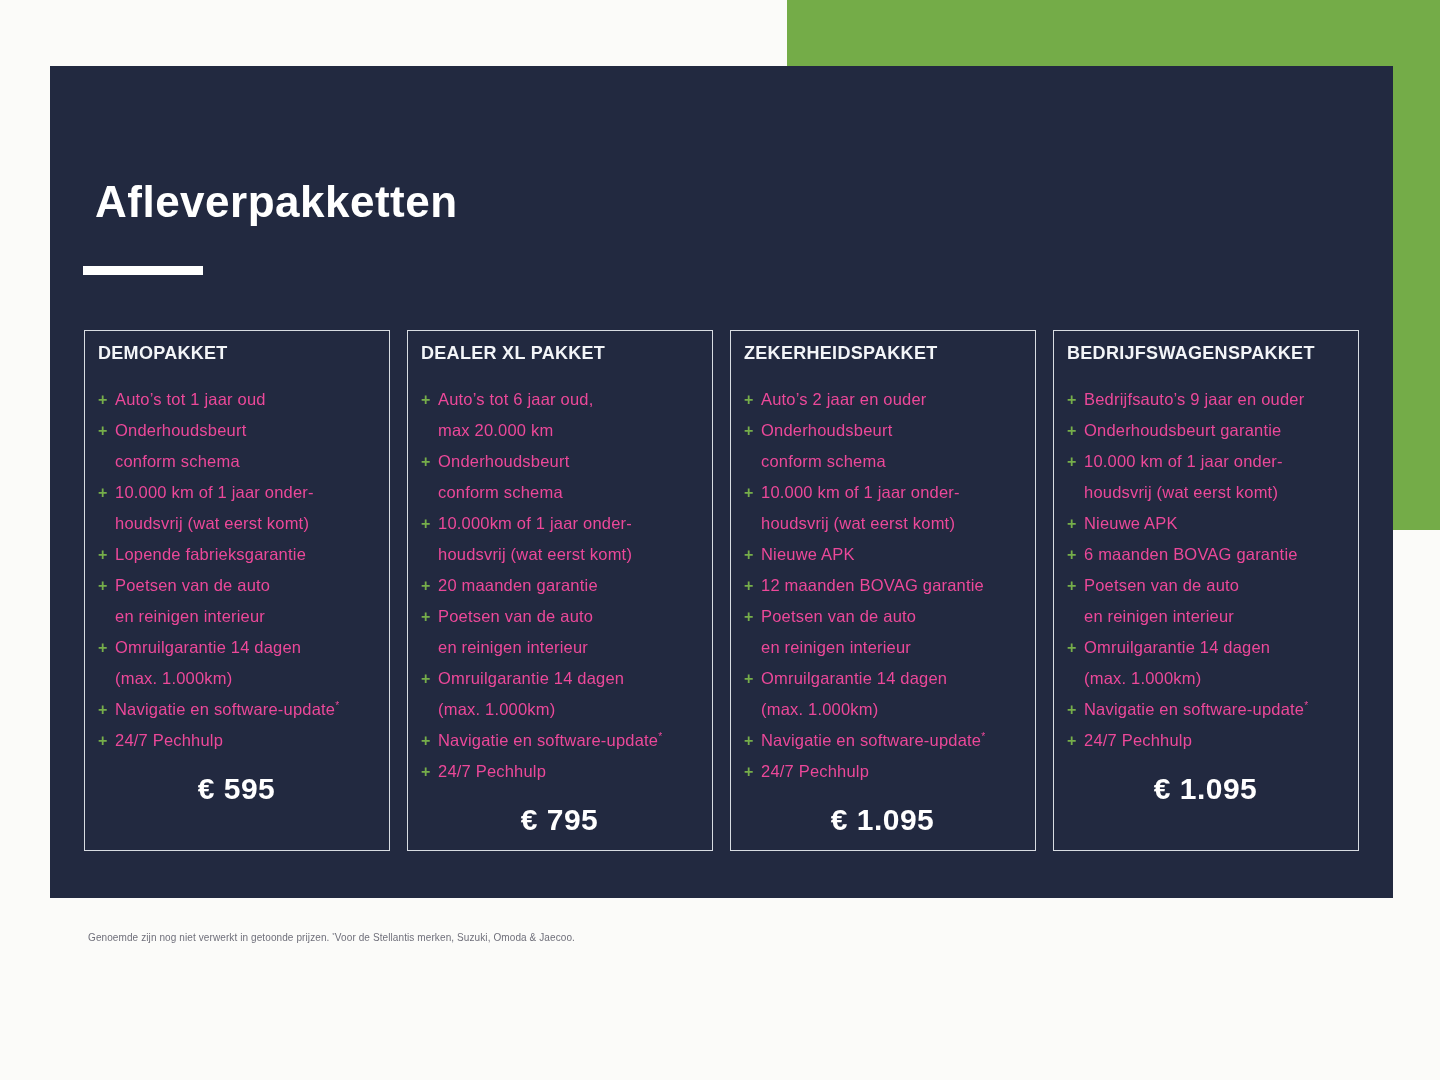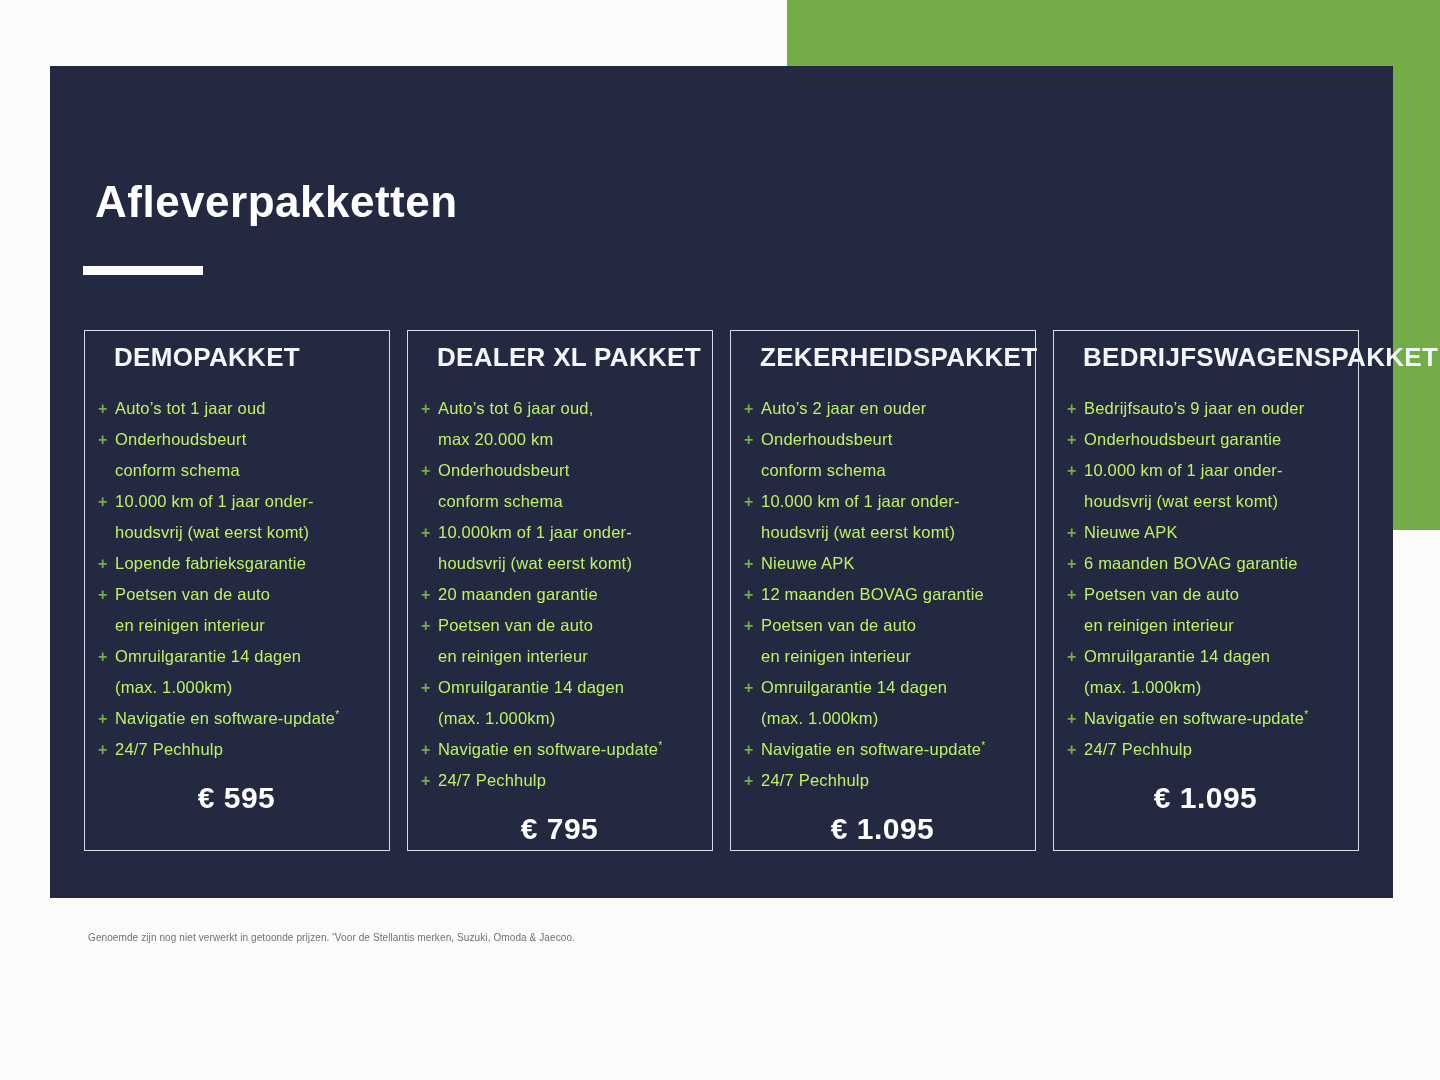--- a/index.html
+++ b/index.html
@@ -29,32 +29,32 @@
     position:absolute; left:34px; top:264px;
     display:flex; gap:17px;
   }
   .card {
     box-sizing:border-box; width:306px; height:521px;
     border:1.5px solid #D8DCE2;
     padding:12px 13px 0 13px;
     background:transparent;
   }
   .card-title {
-    margin:0 0 20px 16px; font-size:26px; font-weight:bold;
+    margin:0 0 20px 0; font-size:18px; font-weight:bold;
     line-height:1.15; letter-spacing:0.3px; white-space:nowrap;
     color:#F3F5F8;
   }
   .features { list-style:none; margin:0; padding:0; }
   .feature { display:grid; grid-template-columns:17px 1fr; }
   .plus {
     color:#76AE4A; font-weight:bold; font-size:16px; line-height:31px;
   }
   .line {
     display:block; font-size:16.5px; line-height:31px;
-    letter-spacing:0.2px; color:#bef264;
+    letter-spacing:0.2px; color:#ec4899;
   }
   .price {
     margin-top:16px; padding-right:1px;
     text-align:center; font-size:30px; font-weight:bold;
     letter-spacing:0.5px; color:#FFFFFF;
   }
   .footnote {
     position:absolute; left:88px; top:922px;
     font-size:10px; letter-spacing:0.1px; color:#6F6F7A;
   }

